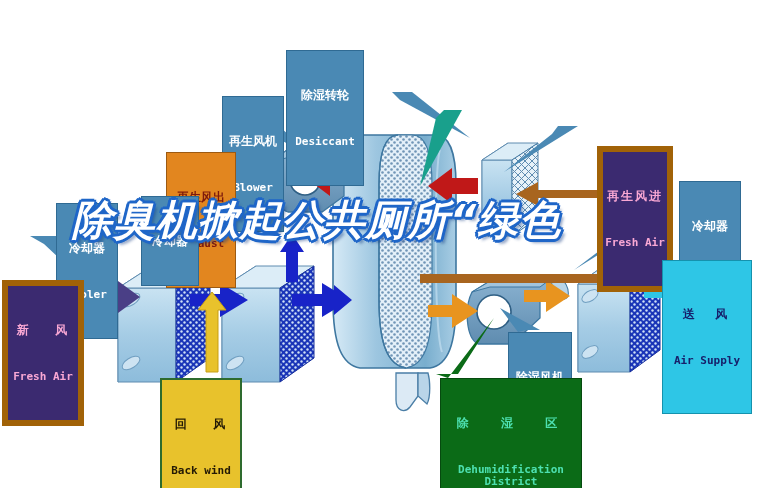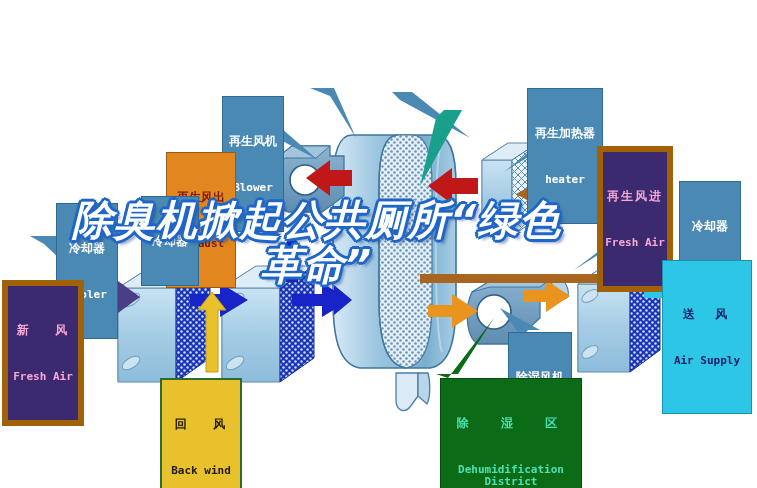--- a/index.html
+++ b/index.html
@@ -303,31 +303,31 @@
       <polygon points="444,110 462,110 420,186 436,118" fill="#19a08c"></polygon>
       <polygon points="558,126 578,126 504,172 552,134" fill="#4a89b4"></polygon>
       <polygon points="640,216 660,216 574,270 632,226" fill="#4a89b4"></polygon>
       <polygon points="526,330 540,330 500,308 518,332" fill="#4a89b4"></polygon>
       <polygon points="436,374 458,374 494,318 448,378" fill="#0b6b17"></polygon>
       <polygon points="30,236 56,236 104,300 44,244" fill="#4a89b4"></polygon>
       <polygon points="148,226 172,226 198,276 160,232" fill="#4a89b4"></polygon>
     </g>
   </svg>
 
+  <div class="lbl lbl-blue" style="left:286px;top:50px;width:78px;padding:3px 2px;">
+    <span class="cn">除湿转轮</span>
+    <span class="en">Desiccant</span>
+  </div>
 
   <div class="lbl lbl-blue" style="left:222px;top:96px;width:62px;padding:3px 2px;">
     <span class="cn">再生风机</span>
     <span class="en">Blower</span>
   </div>
 
 
-  <div class="lbl lbl-blue" style="left:527px;top:88px;width:76px;padding:3px 2px;">
-    <span class="cn">再生加热器</span>
-    <span class="en">heater</span>
-  </div>
 
   <div class="lbl lbl-purple" style="left:597px;top:146px;width:76px;padding:3px 2px;">
     <span class="cn">再生风进</span>
     <span class="en">Fresh Air</span>
   </div>
 
   <div class="lbl lbl-blue" style="left:679px;top:181px;width:62px;padding:3px 2px;">
     <span class="cn">冷却器</span>
     <span class="en">Cooler</span>
   </div>
@@ -367,16 +367,15 @@
 District</span>
   </div>
 
   <div class="lbl lbl-cyan" style="left:662px;top:260px;width:90px;padding:12px 2px;">
     <span class="cn">送  风</span>
     <span class="en">Air Supply</span>
   </div>
 
   <div id="headline">
     <span class="hl-line">除臭机掀起公共厕所“绿色</span>
-    <span class="hl-line">革命”</span>
   </div>
 
 </div>
 
 </body></html>

